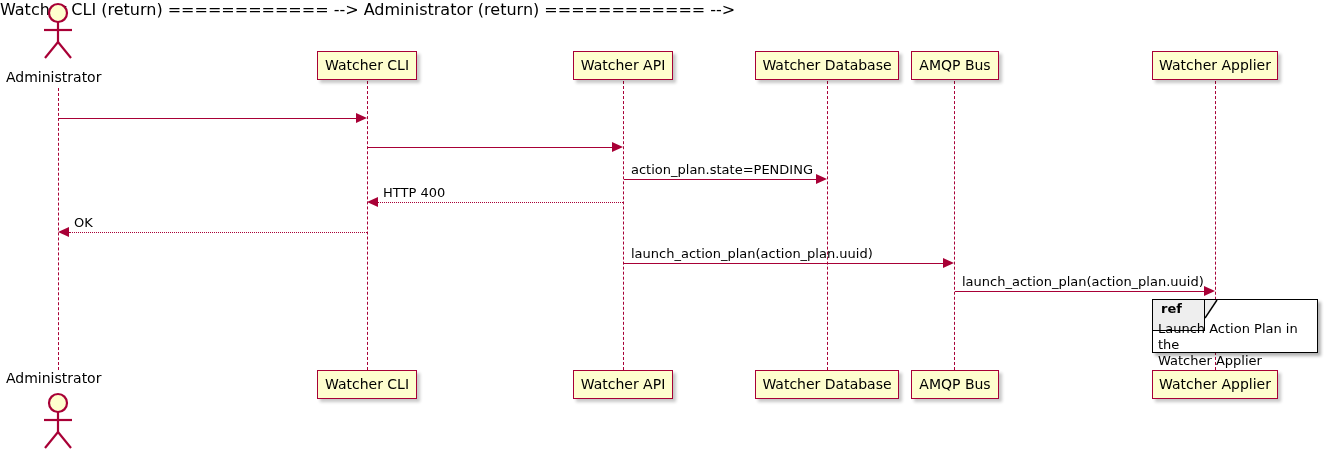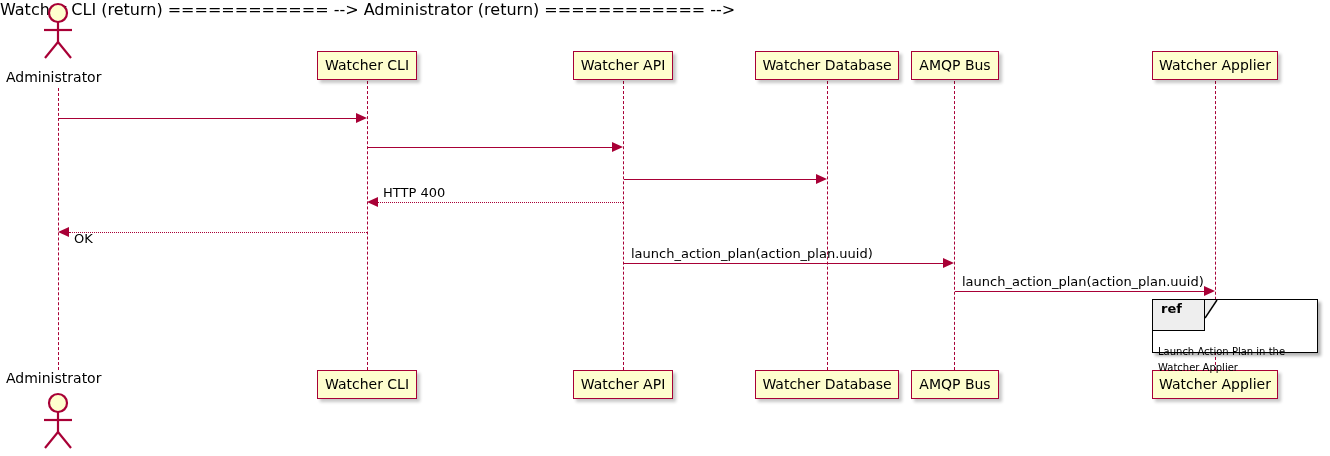--- a/index.html
+++ b/index.html
@@ -112,25 +112,24 @@
     border-right: 12px solid transparent;
   }
   .ref-tab-notch-line {
     position: absolute;
     top: 0;
     width: 22px;
     height: 22px;
   }
   .ref-text {
     position: absolute;
-    font-size: 10px;
+    font-size: 13px;
     color: #000000;
     line-height: 16px;
     white-space: pre-line;
-    margin-top: 23px;
   }
 </style>
 </head>
 <body>
 
 <div id="diagram">
 
   
   <div class="lifeline" style="left:58px; top:88px; height:282px;"></div>
   <div class="lifeline" style="left:367px; top:81px; height:289px;"></div>
@@ -181,30 +180,31 @@
   <div class="msg-line" style="left:58px; top:118px; width:298px;"></div>
   <div class="arrow-head right" style="left:356px; top:113px;"></div>
 
   
   <div class="msg-line" style="left:368px; top:147px; width:244px;"></div>
   <div class="arrow-head right" style="left:612px; top:142px;"></div>
 
   
   <div class="msg-line" style="left:624px; top:179px; width:192px;"></div>
   <div class="arrow-head right" style="left:816px; top:174px;"></div>
+  <div class="msg-label" style="left:631px; top:162px;">action_plan.state=PENDING</div>
 
    Watcher CLI (return) ============ --&gt;
   <div class="msg-line dotted" style="left:378px; top:202px; width:245px;"></div>
   <div class="arrow-head left" style="left:367px; top:197px;"></div>
   <div class="msg-label" style="left:383px; top:185px;">HTTP 400</div>
 
    Administrator (return) ============ --&gt;
   <div class="msg-line dotted" style="left:69px; top:232px; width:298px;"></div>
   <div class="arrow-head left" style="left:58px; top:227px;"></div>
-  <div class="msg-label" style="left:74px; top:231px;">OK</div>
+  <div class="msg-label" style="left:74px; top:215px;">OK</div>
 
   
   <div class="msg-line" style="left:624px; top:263px; width:319px;"></div>
   <div class="arrow-head right" style="left:943px; top:258px;"></div>
   <div class="msg-label" style="left:631px; top:246px;">launch_action_plan(action_plan.uuid)</div>
 
   
   <div class="msg-line" style="left:955px; top:291px; width:249px;"></div>
   <div class="arrow-head right" style="left:1204px; top:286px;"></div>
   <div class="msg-label" style="left:962px; top:274px;">launch_action_plan(action_plan.uuid)</div>

